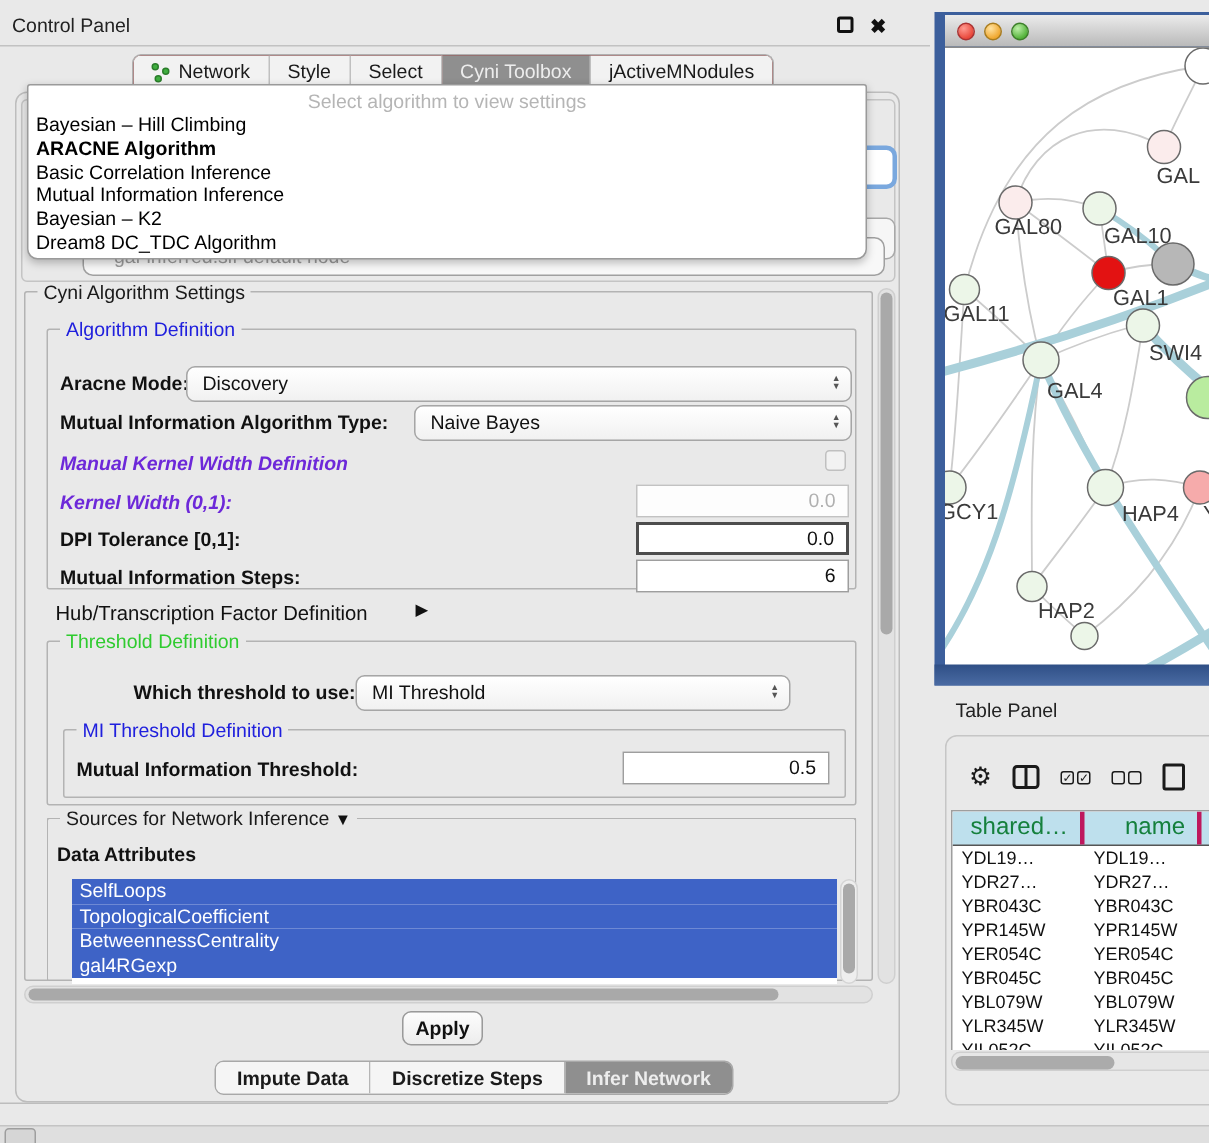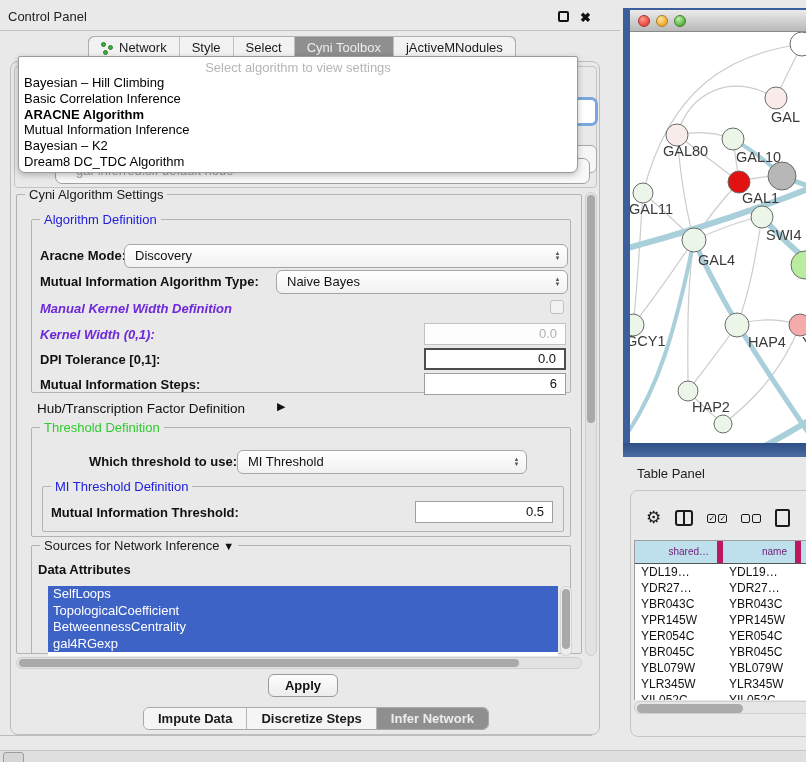--- a/index.html
+++ b/index.html
@@ -63,21 +63,21 @@
   .field.disabled { color:#b0b0b0; border-color:#c2c2c2; background:#fdfdfd; }
   .field.strong { border:2px solid #4d4d4d; line-height:18px; }
   .checkbox { position:absolute; width:14px; height:14px; border:1px solid #c0c0c0; border-radius:3px; background:#f2f2f2; }
   .tri { font-size:11px; color:#111; }
 
   .attr-list { position:absolute; left:16px; top:40px; width:510px; height:70px; background:#fff; overflow:hidden; }
   .attr-item { background:#3e63c6; color:#fff; font-size:13px; line-height:16.5px; padding-left:5px; }
   .attr-vscroll { position:absolute; left:528px; top:40px; width:12px; height:70px; background:#eee; border:1px solid #d5d5d5; border-radius:6px; }
   .attr-vscroll .thumb { position:absolute; left:1px; top:2px; width:8px; height:60px; background:#a9a9a9; border-radius:5px; }
 
-  .apply-btn { position:absolute; left:268px; top:674px; width:70px; height:23px; background:linear-gradient(#fdfdfd,#ededed);
+  .apply-btn { position:absolute; left:268px; top:674px; width:54px; height:23px; background:linear-gradient(#fdfdfd,#ededed);
                border:1px solid #9a9a9a; border-radius:6px; font-size:13px; font-weight:bold; text-align:center; line-height:21px; color:#111; }
 
   #bottom-tabs { position:absolute; left:143px; top:707px; height:23px; display:flex; z-index:2;
                  border:1px solid #a8a8a8; border-radius:6px; overflow:hidden; }
   .btab { padding:0 14px; font-size:13px; font-weight:bold; line-height:21px; background:#f5f5f5; color:#1a1a1a; border-right:1px solid #b5b5b5; white-space:nowrap; }
   .btab:last-child { border-right:none; }
   .btab.selected { background:#8f8f8f; color:#ededed; }
 
   
   .net-window { position:absolute; left:623px; top:8px; width:195px; height:449px; background:#3c5f9c; padding:2px 0 0 7px; }
@@ -94,21 +94,21 @@
   .tp-box { position:absolute; left:630px; top:490px; width:190px; height:247px; background:#e9e9e9; border:1px solid #c6c6c6; border-radius:8px; }
   .tp-toolbar { position:absolute; left:636px; top:503px; width:176px; height:30px; display:flex; align-items:center; gap:14px; padding-left:10px; }
   .gear { font-size:17px; color:#1a1a1a; line-height:18px; }
   .colsel { width:18px; height:16px; border:2px solid #1a1a1a; border-radius:3px; position:relative; }
   .colsel::after { content:""; position:absolute; left:6px; top:0; width:2px; height:12px; background:#1a1a1a; }
   .cbpair { display:flex; gap:2px; }
   .cb { width:9px; height:9px; border:1.5px solid #1a1a1a; border-radius:2px; font-size:8px; line-height:8px; text-align:center; color:#1a1a1a; }
   .docico { width:15px; height:18px; border:2px solid #1a1a1a; border-radius:2px; }
   .tbl { position:absolute; left:634px; top:540px; width:180px; height:160px; overflow:hidden; background:#fff; border:1px solid #9e9e9e; border-bottom:none; }
   .tbl-head { display:flex; height:23px; background:#bee0ed; border-bottom:1px solid #555; }
-  .th { font-size:10px; color:#701a75; line-height:22px; text-align:right; padding-right:8px; border-right:6px solid #be185d; overflow:hidden; white-space:nowrap; flex:none; }
+  .th { font-size:16px; color:#15803d; line-height:22px; text-align:right; padding-right:8px; border-right:3px solid #be185d; overflow:hidden; white-space:nowrap; flex:none; }
   .tr { display:flex; height:16px; }
   .td { font-size:12px; color:#111; line-height:16px; padding-left:6px; overflow:hidden; white-space:nowrap; flex:none; }
   .tbl-hscroll { position:absolute; left:634px; top:701px; width:180px; height:13px; background:#e6e6e6; border:1px solid #cfcfcf; border-radius:6px; }
   .tbl-hscroll .thumb { position:absolute; left:2px; top:1.5px; width:106px; height:9px; background:#ababab; border-radius:5px; }
 
   
   .bottom-strip { position:absolute; left:0; top:750px; width:806px; height:12px; background:#dfdfdf; border-top:1px solid #c4c4c4; }
   .mini-btn { position:absolute; left:3px; top:752px; width:21px; height:14px; background:#d6d6d6; border:1px solid #9e9e9e; border-radius:3px; }
   .cp-bottom-line { position:absolute; left:0; top:735px; width:592px; height:1px; background:#bdbdbd; }
 </style>
@@ -150,22 +150,22 @@
 
   <div class="frag-box"></div>
   <div class="frag-combo-focus"></div>
   <div class="frag-combo2"></div>
   <div class="hidden-combo">gal-inferred.sif default node</div>
 
   <div class="algo-popup">
     <div class="algo-prompt">Select algorithm to view settings</div>
     <div id="algo-items">
         <div class="algo-item">Bayesian – Hill Climbing</div>
+        <div class="algo-item bold">ARACNE Algorithm</div>
         <div class="algo-item">Basic Correlation Inference</div>
-        <div class="algo-item bold">ARACNE Algorithm</div>
         <div class="algo-item">Mutual Information Inference</div>
         <div class="algo-item">Bayesian – K2</div>
         <div class="algo-item">Dream8 DC_TDC Algorithm</div>
       </div>
   </div>
 
   <div class="settings-fieldset">
     <span class="legend">Cyni Algorithm Settings</span>
 
     <div class="sub-fieldset" style="left:14px; top:24px; width:540px; height:174px;">

